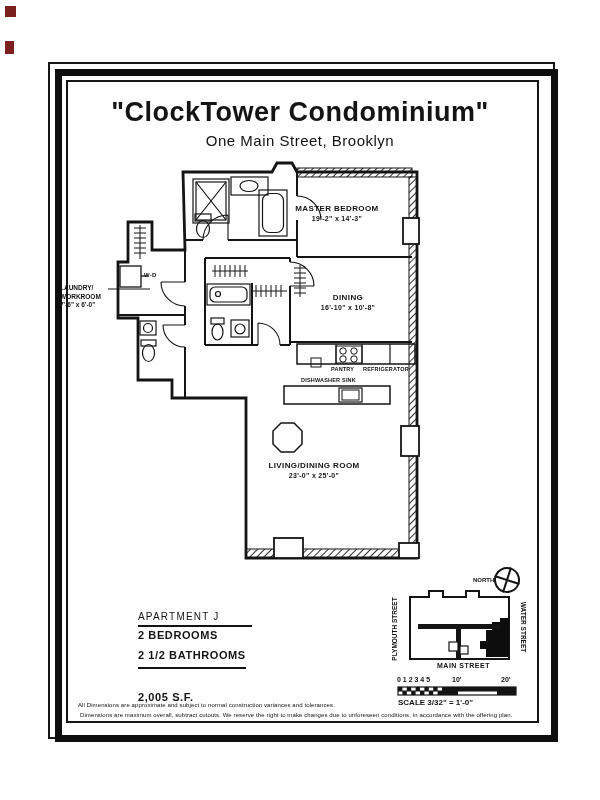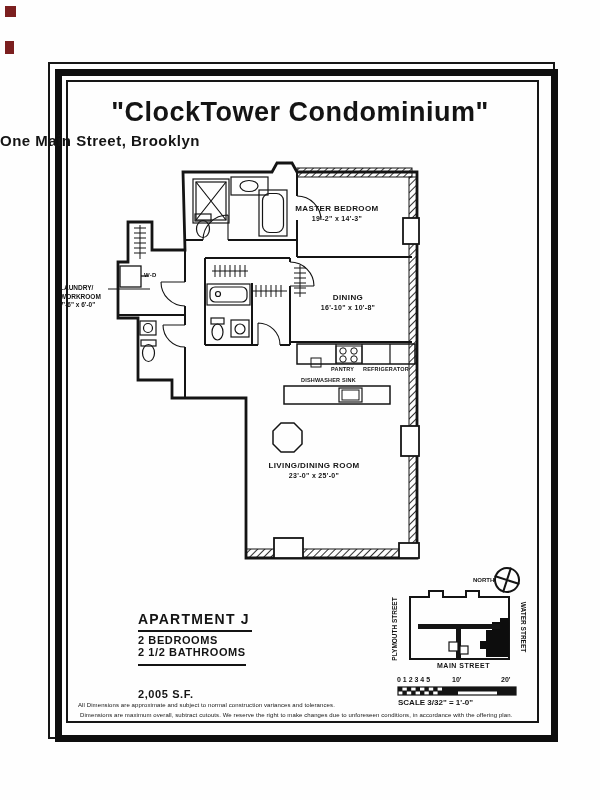--- a/index.html
+++ b/index.html
@@ -5,28 +5,28 @@
   html,body{margin:0;padding:0;background:#e9e9e9;}
   #page{position:relative;width:600px;height:800px;background:#fefefe;overflow:hidden;
         font-family:"Liberation Sans",sans-serif;color:#141414;}
   .abs{position:absolute;}
   
   .frame-outer{left:48px;top:62px;width:503px;height:673px;border:2px solid #161616;}
   .frame-band {left:55px;top:69px;width:489px;height:659px;border:7px solid #0e0e0e;}
   .frame-inner{left:66px;top:80px;width:469px;height:639px;border:2px solid #161616;}
   .scan-mark{background:#7b1f1f;}
   .title{left:0;top:97px;width:600px;text-align:center;font-size:27px;font-weight:700;letter-spacing:.5px;}
-  .subtitle{left:0;top:132px;width:600px;font-size:15px;font-weight:700;letter-spacing:.5px;}
+  .subtitle{left:0;top:132px;width:600px;text-align:center;font-size:15px;font-weight:400;letter-spacing:.5px;}
   .room-label{transform:translateX(-50%);text-align:center;font-weight:700;white-space:nowrap;}
   .room-name{font-size:8px;letter-spacing:.4px;}
   .room-dims{font-size:7px;margin-top:2px;letter-spacing:.3px;}
   .tiny-label{font-size:5.5px;font-weight:700;white-space:nowrap;letter-spacing:.2px;}
   .laundry-block{left:60px;top:284px;font-size:6.5px;font-weight:700;line-height:8.5px;white-space:nowrap;}
   .apt-block{left:138px;top:611px;}
-  .apt-name{font-size:14px;font-weight:700;letter-spacing:1.2px;white-space:nowrap;}
+  .apt-name{font-size:10px;font-weight:400;letter-spacing:1.2px;white-space:nowrap;}
   .apt-rule1{width:114px;height:2px;background:#141414;margin-top:3px;}
   .apt-line{font-size:11px;font-weight:700;letter-spacing:.6px;white-space:nowrap;}
   .apt-rule2{width:108px;height:2px;background:#141414;margin-top:6px;}
   .note{font-size:6px;white-space:nowrap;letter-spacing:.1px;}
   .scale-text{left:398px;top:698px;font-size:8px;font-weight:700;white-space:nowrap;}
   .map-street{font-size:6.5px;font-weight:700;white-space:nowrap;}
   .rot-left{transform:translate(-50%,-50%) rotate(-90deg);}
   .rot-right{transform:translate(-50%,-50%) rotate(90deg);}
   .scale-num{font-size:7px;font-weight:700;white-space:nowrap;}
   svg{position:absolute;left:0;top:0;}
@@ -205,21 +205,21 @@
   </div>
   <div class="abs tiny-label" style="left:144px;top:272px;font-size:6px;">W-D</div>
   <div class="abs tiny-label" style="left:331px;top:366px;">PANTRY</div>
   <div class="abs tiny-label" style="left:363px;top:366px;">REFRIGERATOR</div>
   <div class="abs tiny-label" style="left:301px;top:377px;">DISHWASHER SINK</div>
 
   <div class="abs apt-block">
     <div class="apt-name">APARTMENT J</div>
     <div class="apt-rule1"></div>
     <div class="apt-line" style="margin-top:2px;">2 BEDROOMS</div>
-    <div class="apt-line" style="">2 1/2 BATHROOMS</div>
+    <div class="apt-line" style="margin-top:8px;">2 1/2 BATHROOMS</div>
     <div class="apt-rule2"></div>
     <div class="apt-line" style="margin-top:22px;">2,005 S.F.</div>
   </div>
 
   <div class="abs map-street" style="left:473px;top:577px;font-size:6px;">NORTH</div>
   <div class="abs map-street rot-left" style="left:394px;top:629px;">PLYMOUTH STREET</div>
   <div class="abs map-street rot-right" style="left:523px;top:627px;">WATER STREET</div>
   <div class="abs map-street" style="left:437px;top:662px;font-size:7px;letter-spacing:.5px;">MAIN STREET</div>
 
   <div class="abs scale-num" style="left:397px;top:676px;">0 1 2 3 4 5</div>

